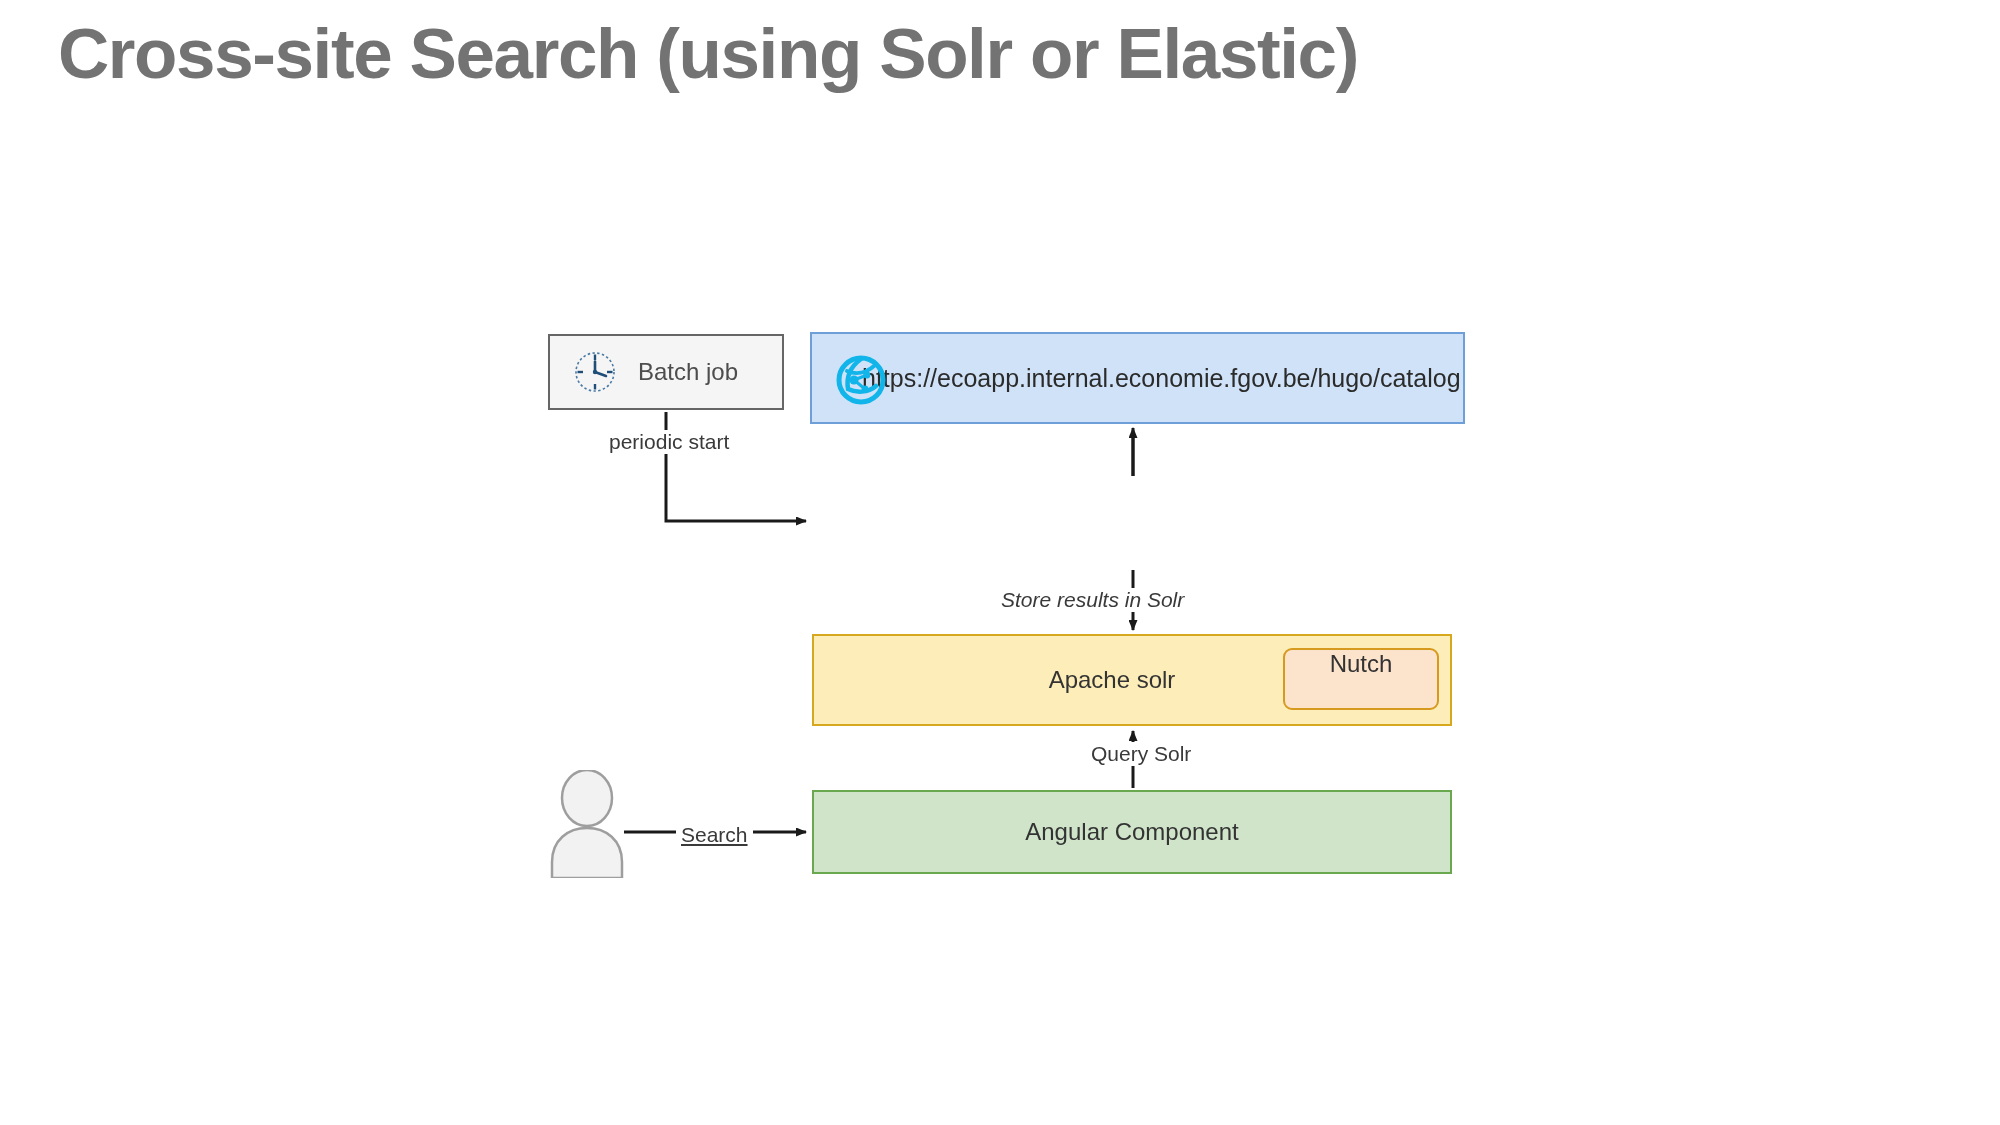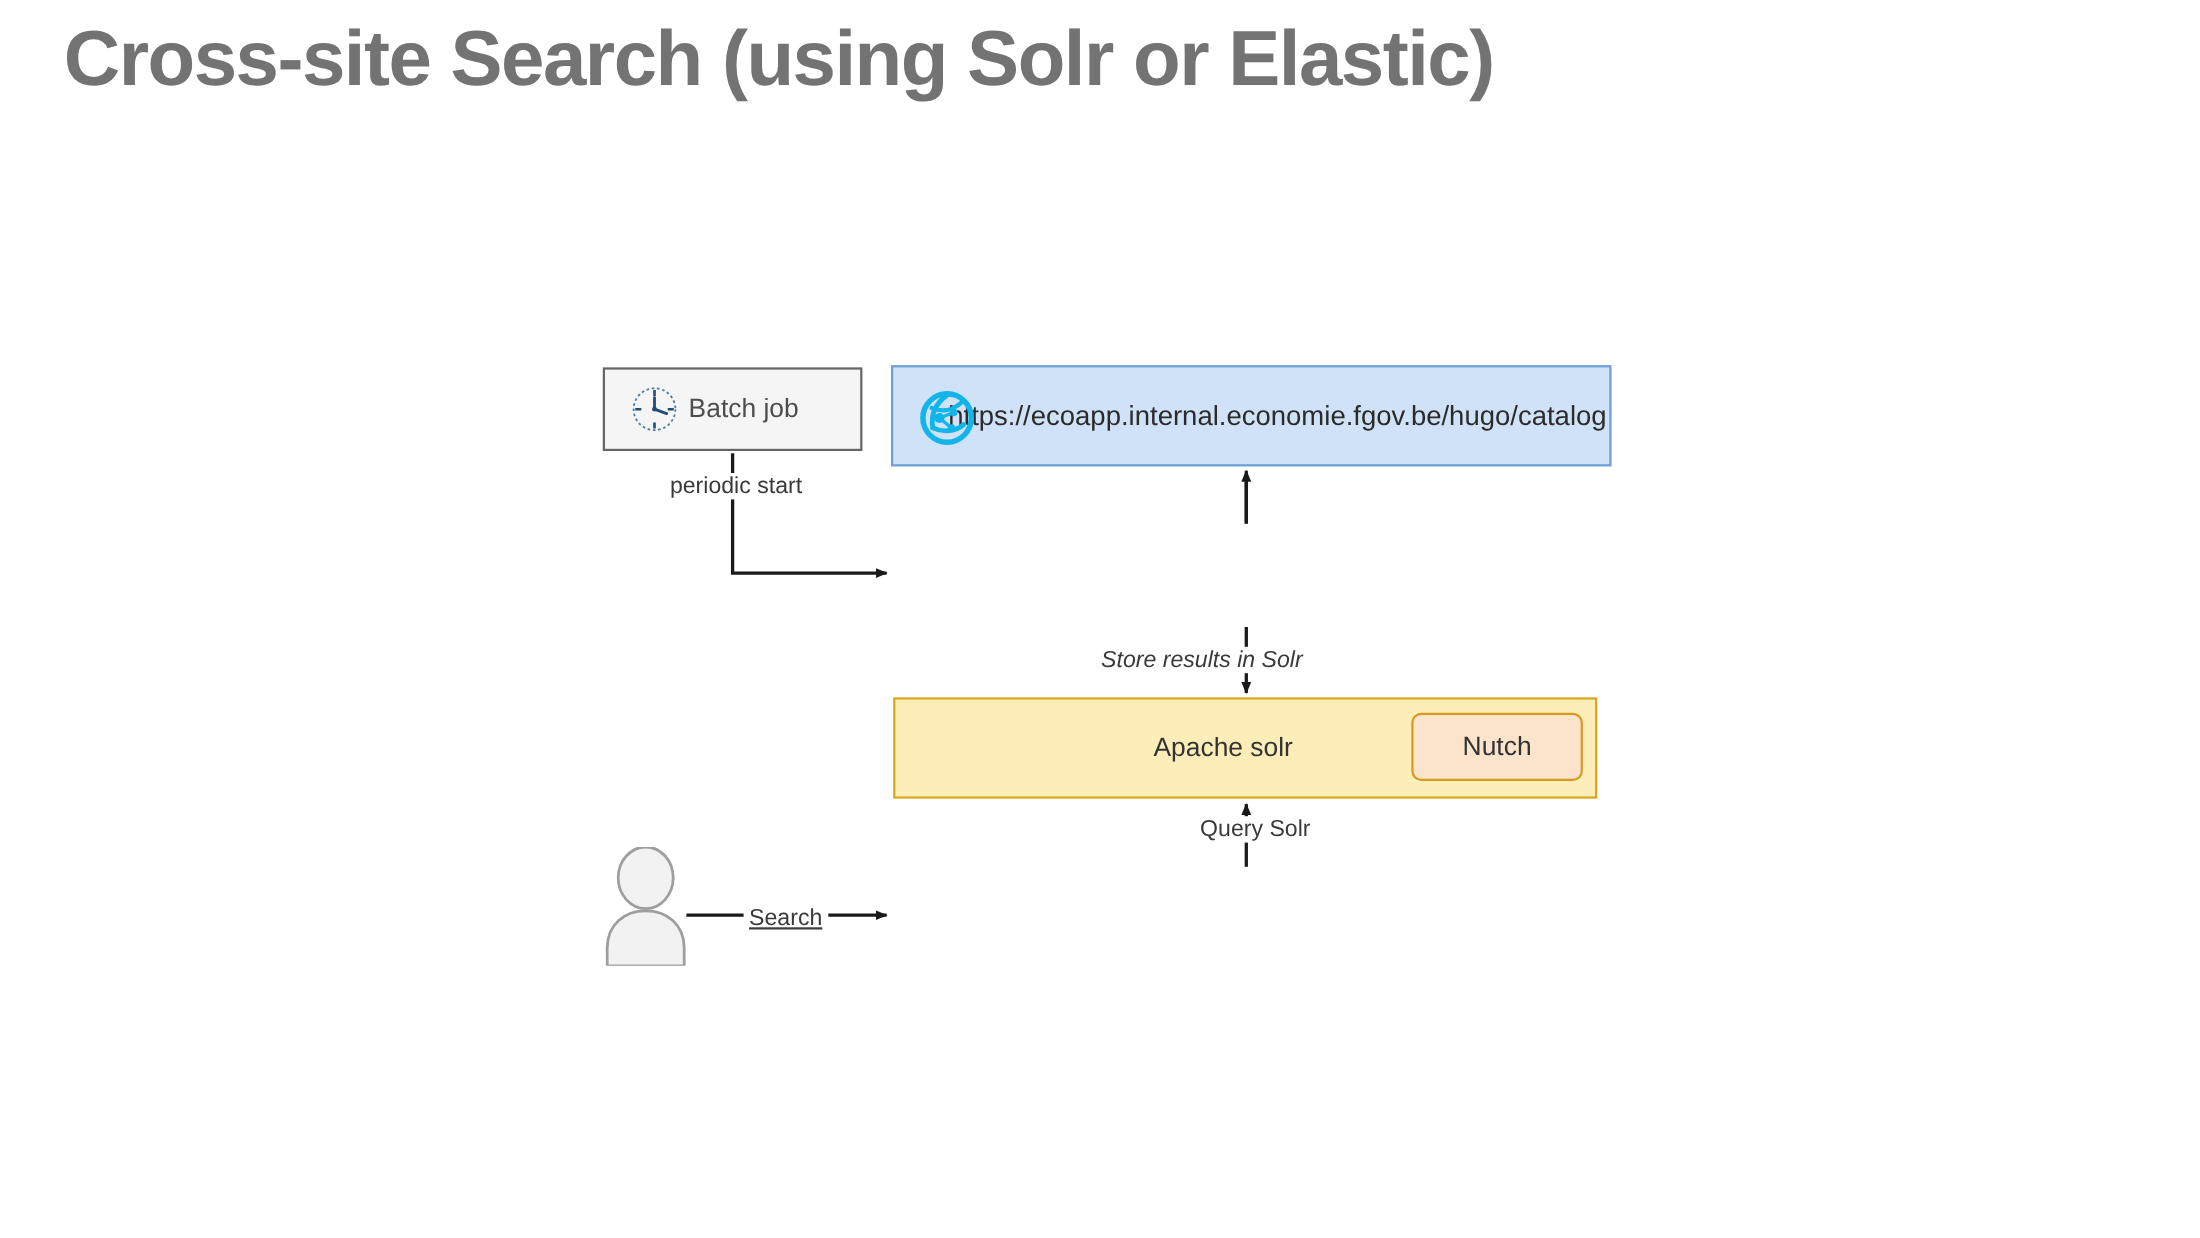--- a/index.html
+++ b/index.html
@@ -117,21 +117,20 @@
     position: absolute;
     left: 1283px;
     top: 648px;
     width: 156px;
     height: 62px;
     background: #fce3cc;
     border: 2px solid #d69a1e;
     border-radius: 9px;
     box-sizing: border-box;
     display: flex;
-    align-items: center;
     justify-content: center;
   }
 
   
   #node-angular-component {
     left: 812px;
     top: 790px;
     width: 640px;
     height: 84px;
     background: #cfe4c9;
@@ -209,21 +208,21 @@
     <svg id="icon-clock" viewBox="0 0 46 46">
       <circle cx="23" cy="23" r="19" fill="none" stroke="#4a7ba6" stroke-width="1.6" stroke-dasharray="2.4 2.4"></circle>
       <line x1="23" y1="5.5" x2="23" y2="11" stroke="#1f4e79" stroke-width="2.4"></line>
       <line x1="23" y1="35" x2="23" y2="40.5" stroke="#1f4e79" stroke-width="2.4"></line>
       <line x1="5.5" y1="23" x2="11" y2="23" stroke="#1f4e79" stroke-width="2.4"></line>
       <line x1="35" y1="23" x2="40.5" y2="23" stroke="#1f4e79" stroke-width="2.4"></line>
       <line x1="23" y1="23" x2="23" y2="12.5" stroke="#1f4e79" stroke-width="2.6" stroke-linecap="round"></line>
       <line x1="23" y1="23" x2="34" y2="27" stroke="#1f4e79" stroke-width="2.6" stroke-linecap="round"></line>
       <circle cx="23" cy="23" r="2.2" fill="#1f4e79"></circle>
     </svg>
-    <span class="node-label" style="margin-left:8px;">Batch job</span>
+    <span class="node-label" style="margin-left:20px;">Batch job</span>
   </div>
 
   <div class="node" id="node-website">
     <svg id="icon-globe" viewBox="0 0 54 54">
       <circle cx="27" cy="27" r="22" fill="none" stroke="#12b5ea" stroke-width="5"></circle>
       <path d="M27,6 C16,14 12,24 14,36 C22,40 34,40 42,33" fill="none" stroke="#12b5ea" stroke-width="4.5" stroke-linecap="round"></path>
       <path d="M13,18 C22,22 32,20 40,13" fill="none" stroke="#12b5ea" stroke-width="4" stroke-linecap="round"></path>
       <circle cx="20" cy="27" r="4.6" fill="#12b5ea"></circle>
       <circle cx="33" cy="22" r="3.4" fill="#12b5ea"></circle>
       <circle cx="31" cy="36" r="3.4" fill="#12b5ea"></circle>
@@ -235,20 +234,23 @@
 
 
   <div class="node" id="node-apache-solr">
     <span class="node-label">Apache solr</span>
   </div>
 
   <div id="node-nutch-core">
     <span class="node-label">Nutch</span>
   </div>
 
+  <div class="node" id="node-angular-component">
+    <span class="node-label">Angular Component</span>
+  </div>
 
   <div class="edge-label" id="label-periodic-start">periodic start</div>
 
 
   <div class="edge-label" id="label-store-results">Store results in Solr</div>
 
   <div class="edge-label" id="label-query-solr">Query Solr</div>
 
   <div class="edge-label" id="label-search">Search</div>
 

